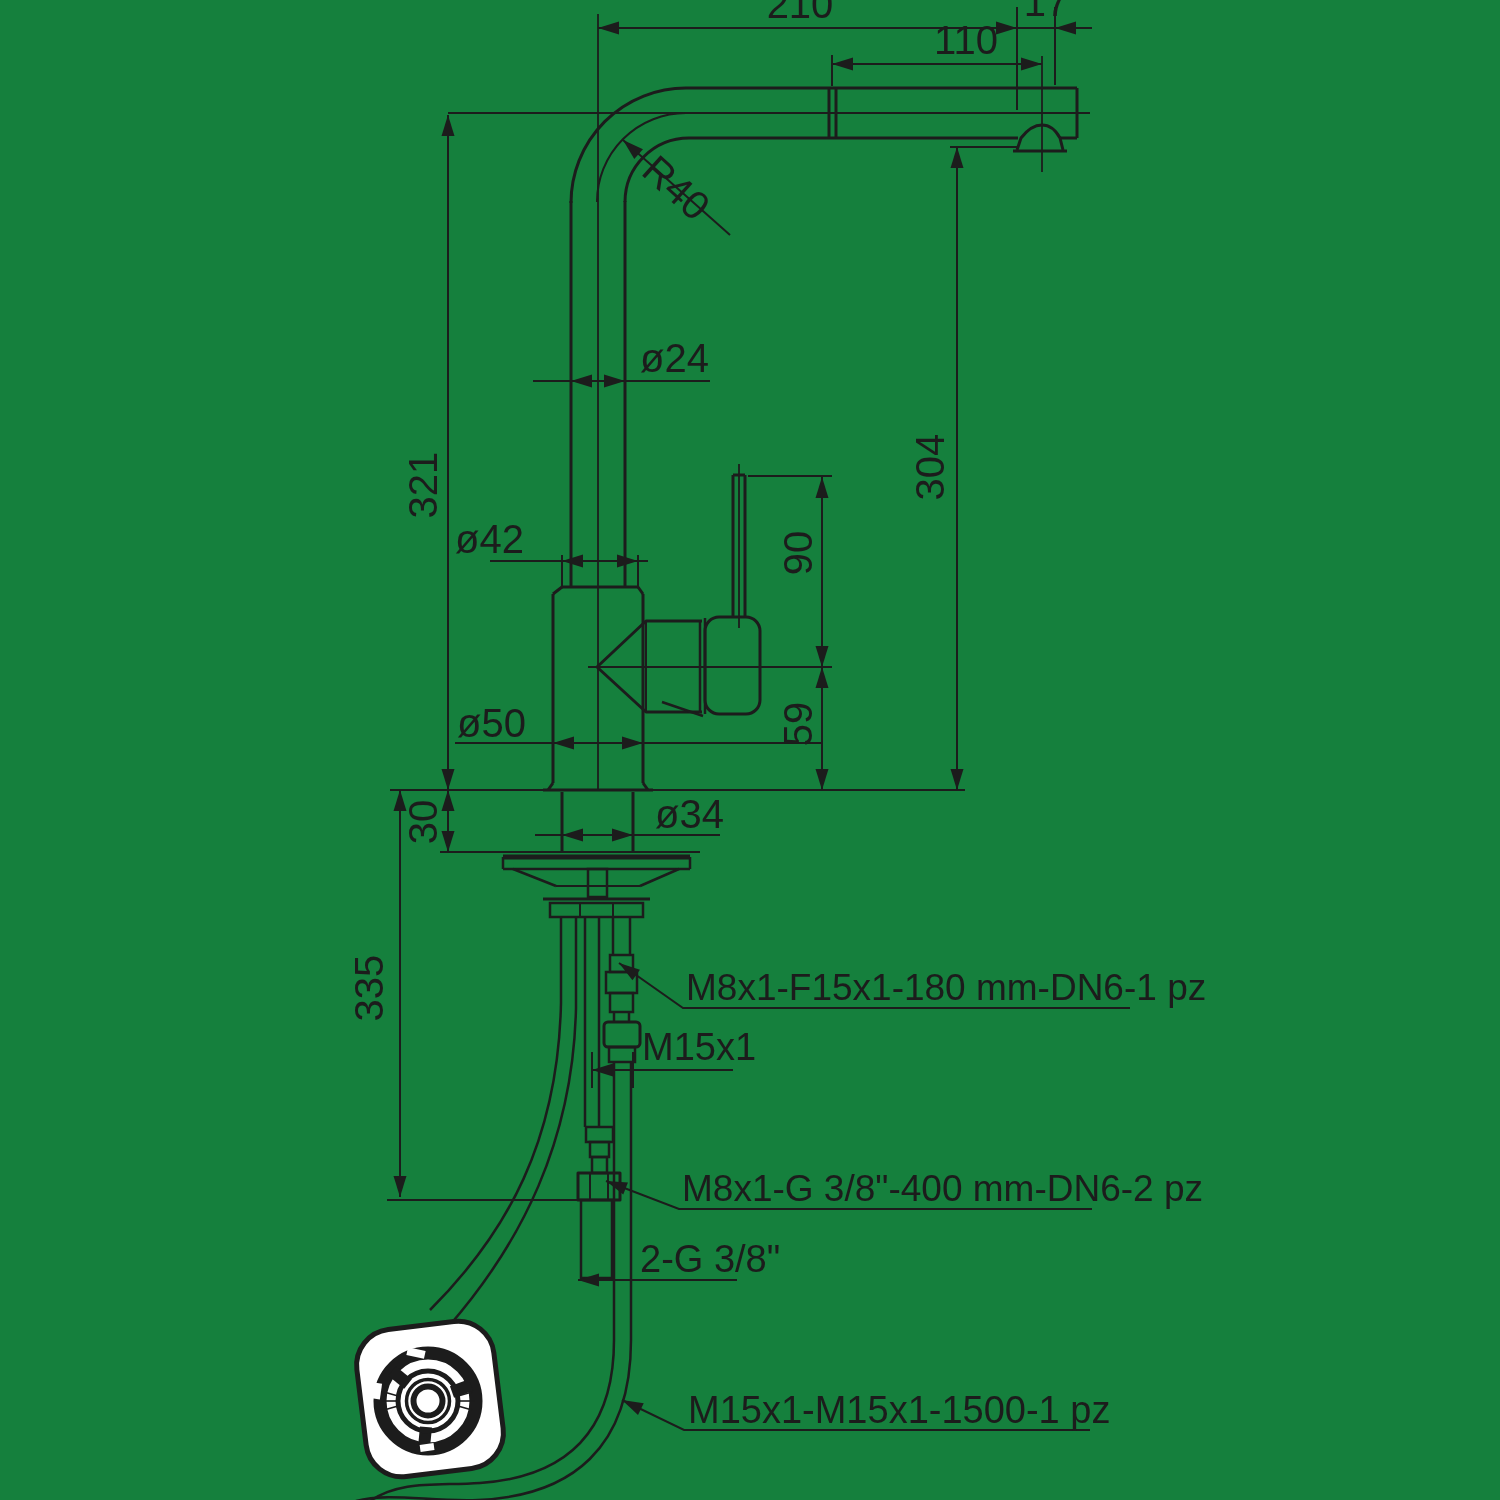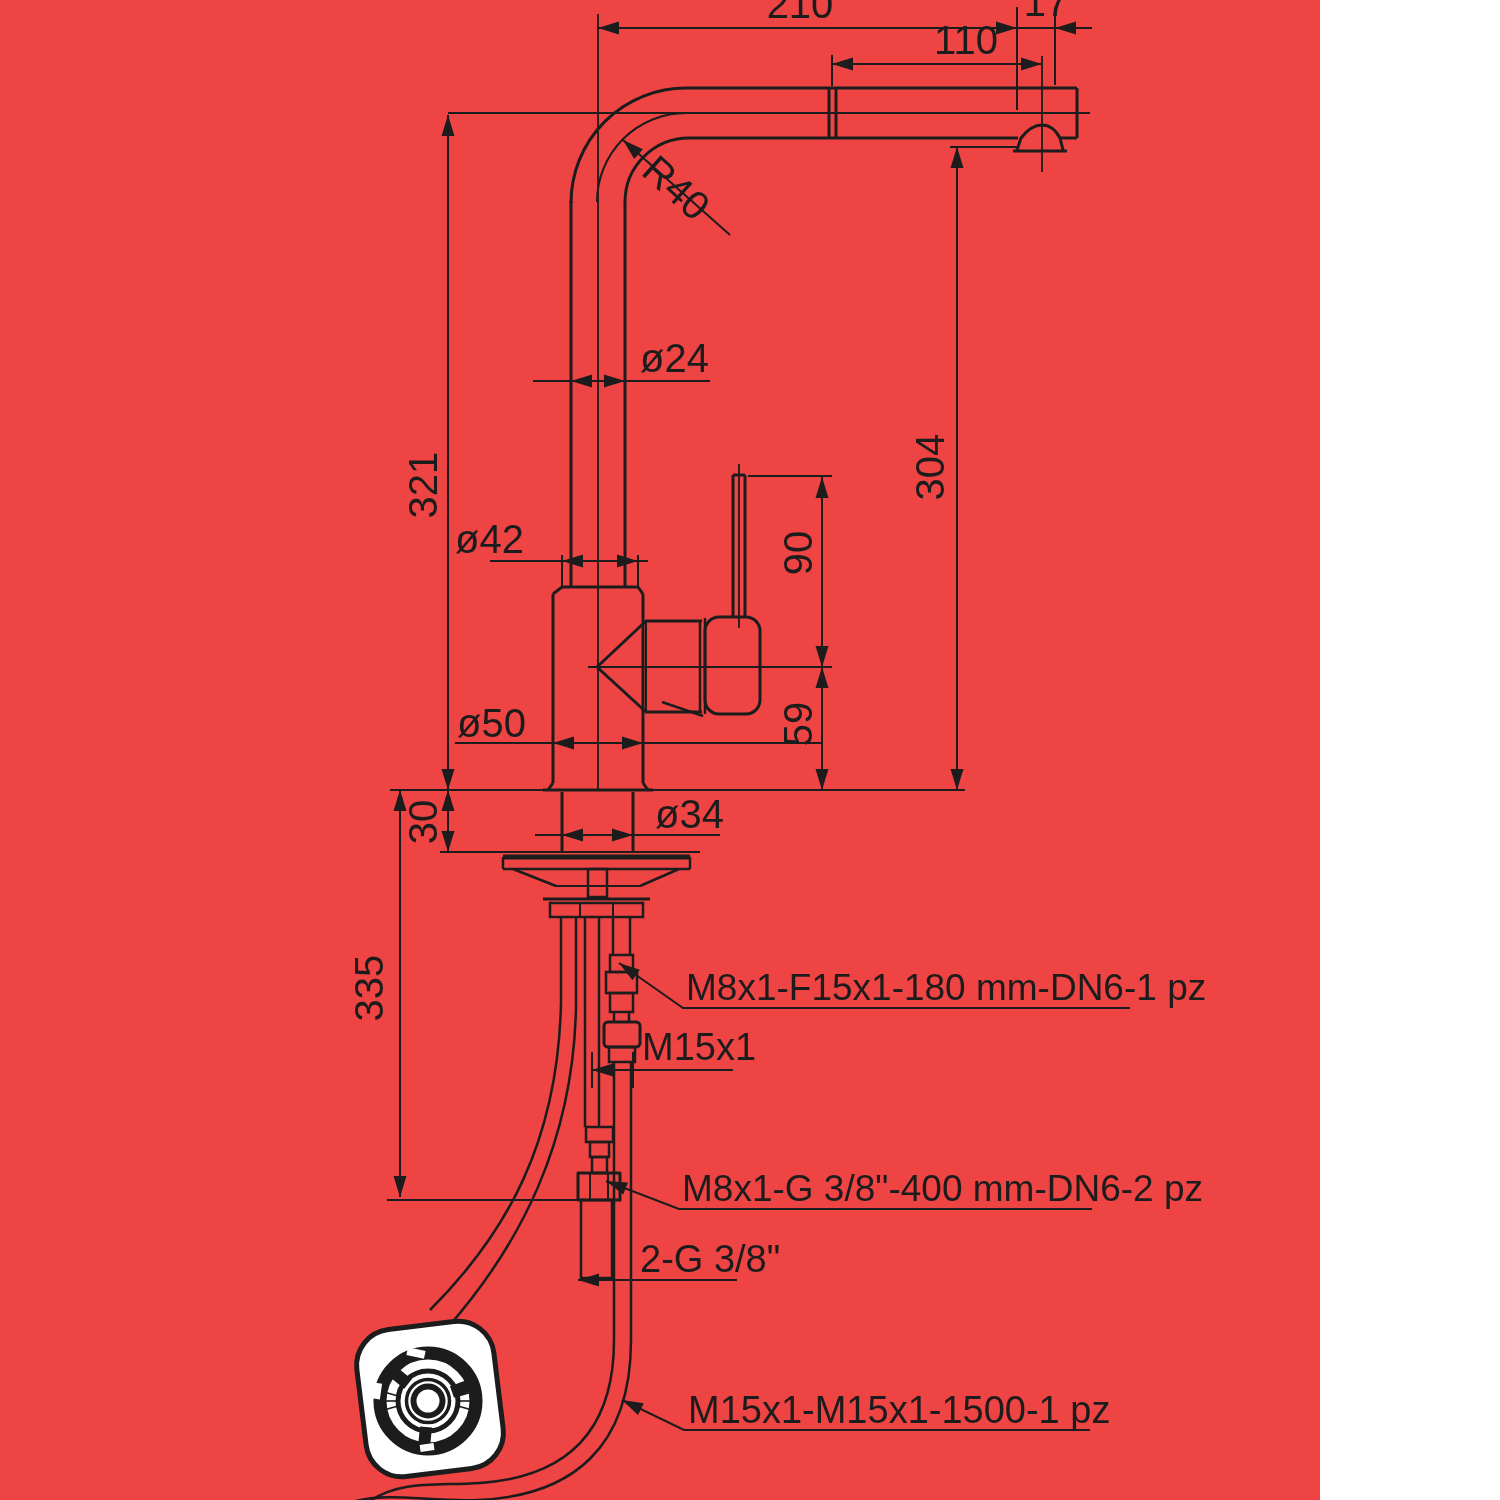--- a/index.html
+++ b/index.html
@@ -1,16 +1,16 @@
 <!DOCTYPE html>
 <html><head>
 <meta charset="utf-8">
 <style>
   html,body{margin:0;padding:0;background:#ffffff;}
-  .page{width:1320px;height:1500px;position:relative;background:#ef4444;overflow:hidden;}
+  .page{width:1500px;height:1500px;position:relative;background:#15803d;overflow:hidden;}
   svg{display:block;}
   svg text{fill:#1c1c1c;font-family:"Liberation Sans",sans-serif;}
   .ol{stroke:#1c1c1c;stroke-width:3;fill:none;stroke-linejoin:round;}
   .ol2{stroke:#1c1c1c;stroke-width:2.5;fill:none;}
   .olw{stroke:#1c1c1c;stroke-width:5;fill:none;}
   .dim{stroke:#1c1c1c;stroke-width:2;fill:none;}
   .thin{stroke:#1c1c1c;stroke-width:1.8;fill:none;}
   .t40{font-size:40px;}
   .t38{font-size:38px;}
   .t37{font-size:37px;}

